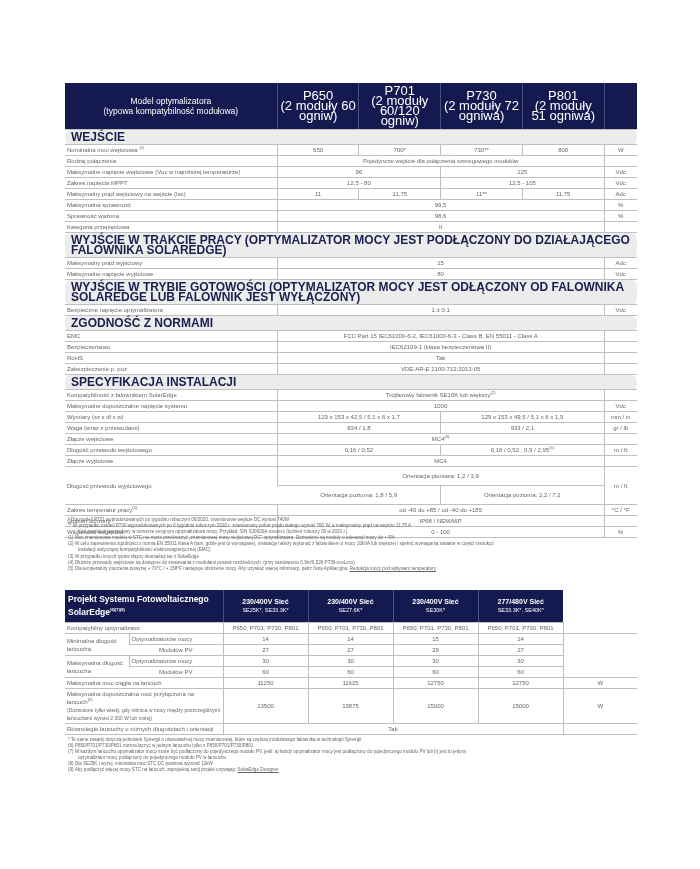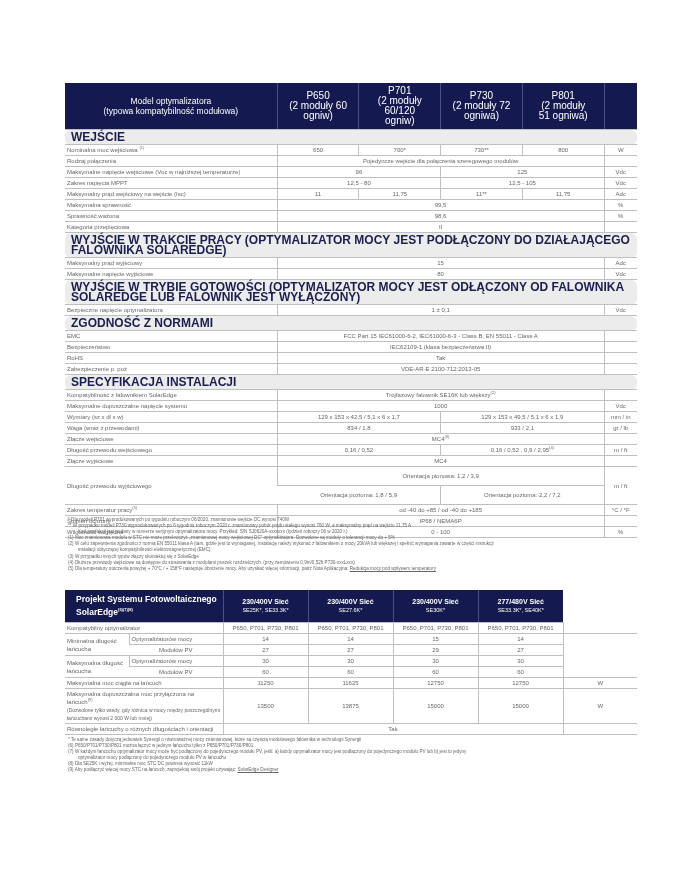--- a/index.html
+++ b/index.html
@@ -5,35 +5,35 @@
   html, body { margin:0; padding:0; background:#fff; }
   body { width:700px; height:869px; position:relative; font-family:"Liberation Sans", sans-serif; color:#555; overflow:hidden; }
   .title-wrap { position:absolute; left:72px; top:22px; }
   .title { font-size:25px; font-weight:bold; color:#1b1f4f; letter-spacing:-0.3px; }
   .title .slash { color:#e8372c; margin-right:6px; font-style:italic; }
   .subtitle { font-size:15px; color:#1b1f4f; margin-top:5px; margin-left:20px; }
 
   table { border-collapse:collapse; position:absolute; left:65px; width:572px; table-layout:fixed; }
   td, th { font-size:6px; line-height:8px; padding:1px 2px; border-bottom:1px solid #bfbfbf; border-left:1px solid #bfbfbf; color:#666; }
   td:first-child, th:first-child { border-left:none; }
-  .hdr th { background:#141a4f; color:#fff; font-weight:normal; font-size:10px; line-height:10px; text-align:center; border-left:1px solid #4a5080; padding:3px 2px; }
+  .hdr th { background:#141a4f; color:#fff; font-weight:normal; font-size:13px; line-height:10px; text-align:center; border-left:1px solid #4a5080; padding:3px 2px; }
   .hdr th:first-child { border-left:none; font-size:8.5px; }
   .sect td { background:#ececec; color:#1b1f4f; font-weight:bold; font-size:12px; line-height:10px; padding:2px 6px; border-left:none;border-radius:6px; }
   .c { text-align:center; }
   .u { text-align:center; }
 
   #t1 { top:83px; }
   #t2 { top:590px; }
   .notes { position:absolute; left:68px; font-size:4.6px; line-height:6.1px; color:#666; width:570px; }
   .notes div { white-space:nowrap; }
   .notes .ind { padding-left:10px; }
   .lnk { text-decoration:underline; }
   sup { font-size:4px; vertical-align:super; line-height:0; }
   .hdr2 th { font-size:7px; line-height:9px; }
-  .hdr2 .big { font-size:8.5px; line-height:13px; text-align:left; padding-left:11px; font-weight:bold; }
+  .hdr2 .big { font-size:8.5px; line-height:13px; text-align:left; padding-left:3px; font-weight:bold; }
   .hdr2 .sub { font-size:5.5px; display:block; }
   #t2 td { font-size:6px; }
 </style>
 </head>
 <body>
 
 <div class="title-wrap">
 </div>
 
 <table id="t1">

